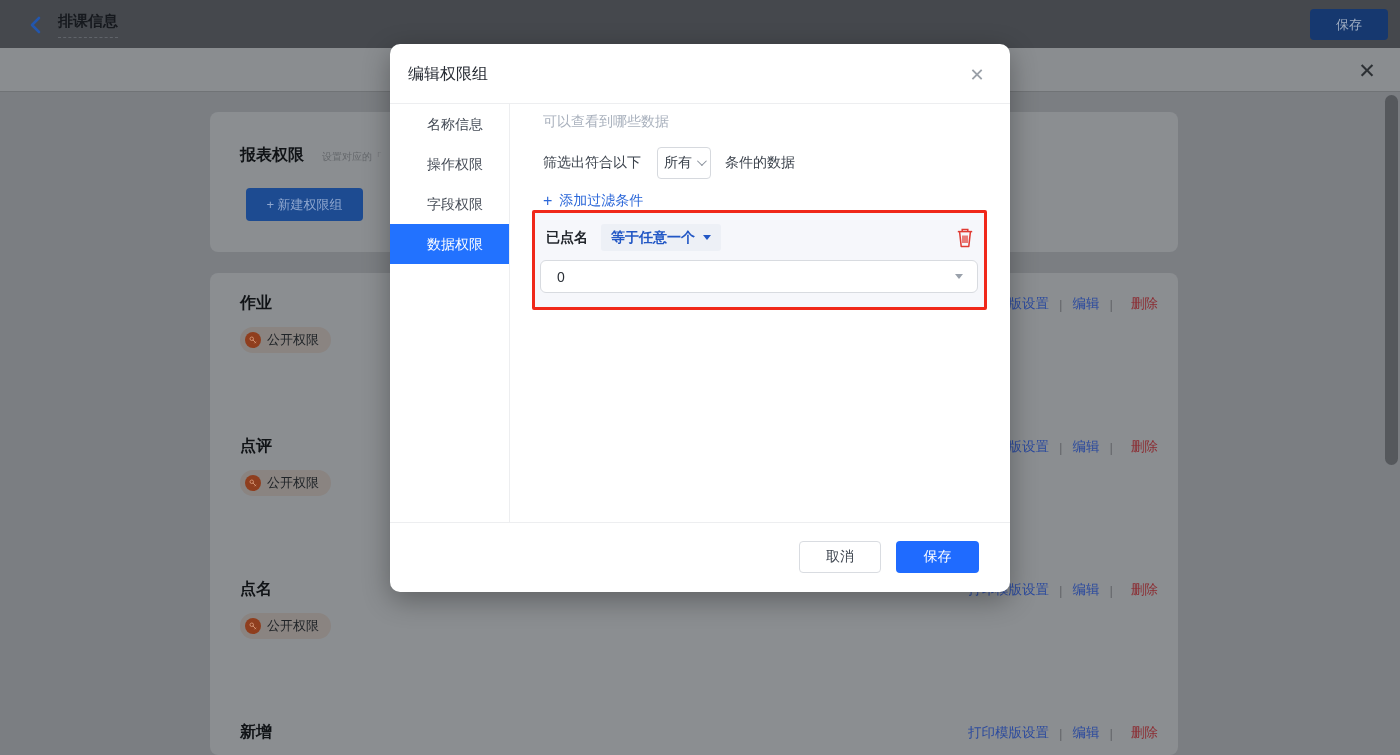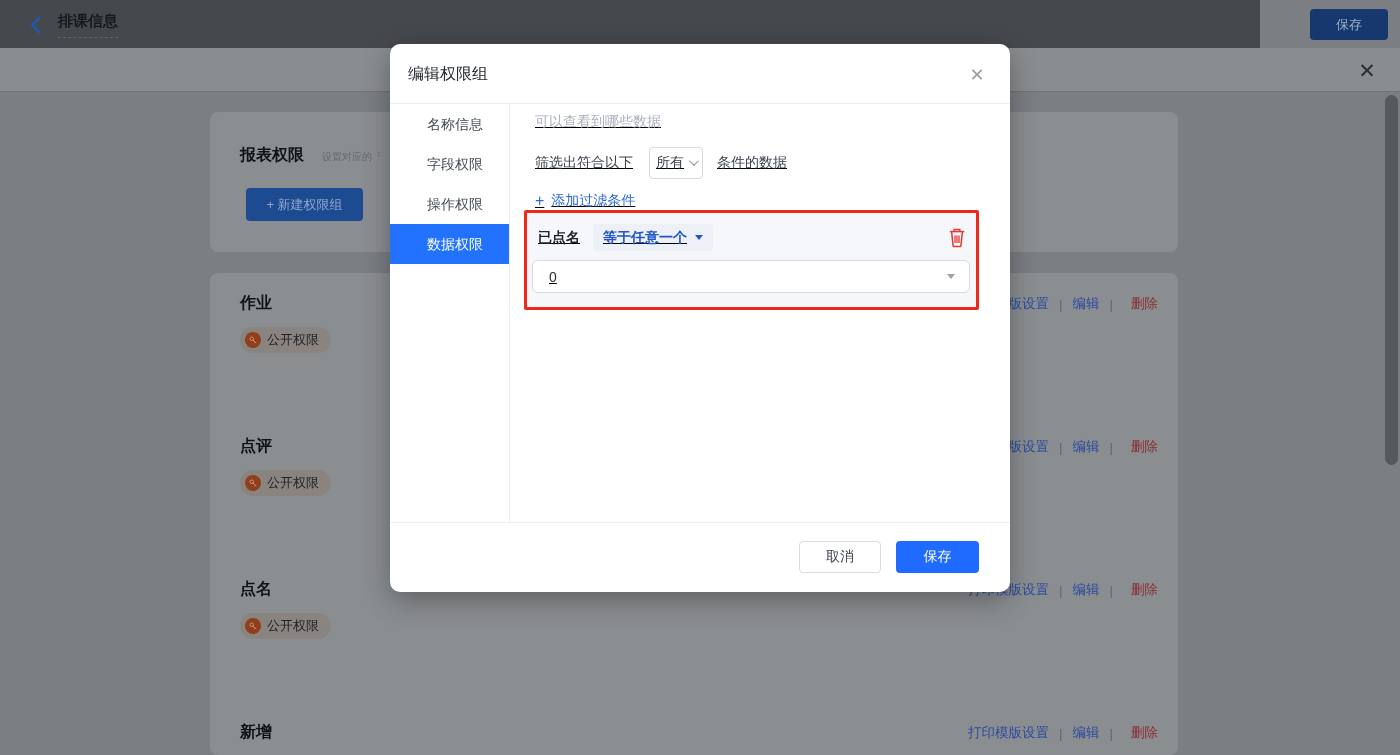--- a/index.html
+++ b/index.html
@@ -1,20 +1,20 @@
 <!DOCTYPE html>
 <html><head>
 <meta charset="utf-8">
 <style>
   * { margin:0; padding:0; box-sizing:border-box; }
   html,body { width:1400px; height:755px; overflow:hidden; }
   body { font-family:"Liberation Sans", sans-serif; background:#7b7e82; position:relative; }
 
   
-  .app-header { position:absolute; left:0; top:0; width:1260px; height:48px; background:#45484d; }
+  .app-header { position:absolute; left:0; top:0; width:1400px; height:48px; background:#45484d; }
   .back-btn { position:absolute; left:26px; top:14px; width:22px; height:22px; cursor:pointer; }
   .hdr-title { position:absolute; left:58px; top:12px; font-size:15px; font-weight:700; color:#16191e; padding-bottom:6px; border-bottom:1px dashed #60646a; }
   .hdr-save { position:absolute; left:1310px; top:9px; width:78px; height:31px; background:#16386f; border-radius:4px; color:#9fadc2; font-size:13px; display:flex; align-items:center; justify-content:center; }
 
   
   .sub-bar { position:absolute; left:0; top:48px; width:1400px; height:44px; background:#8a8d90; border-bottom:1px solid #707376; }
   .page-close { position:absolute; left:1353px; top:57px; width:28px; height:28px; font-size:21px; color:#2c3034; display:flex; align-items:center; justify-content:center; }
 
   
   .card { position:absolute; background:#8b8e91; border-radius:8px; }
@@ -37,21 +37,21 @@
 
   
   .modal { position:absolute; left:390px; top:44px; width:620px; height:548px; background:#ffffff; border-radius:10px; box-shadow:0 8px 28px rgba(0,0,0,0.32); }
   .modal-header { position:relative; height:60px; border-bottom:1px solid #edeef0; }
   .modal-title { position:absolute; left:18px; top:0; line-height:60px; font-size:16px; font-weight:500; color:#262b33; }
   .modal-close { position:absolute; right:20px; top:18px; width:26px; height:26px; font-size:18px; color:#9aa0a8; display:flex; align-items:center; justify-content:center; }
   .modal-body { position:relative; height:419px; border-bottom:1px solid #edeef0; }
   .tab-col { position:absolute; left:0; top:0; bottom:0; width:120px; border-right:1px solid #edeef0; }
   .tab { height:40px; line-height:40px; text-align:right; padding-right:26px; font-size:14px; color:#434a55; cursor:pointer; white-space:nowrap; }
   .tab.active { background:#2272ff; color:#ffffff; }
-  .content { position:absolute; left:121px; top:0; right:0; bottom:0; padding-left:24px;text-decoration:underline; }
+  .content { position:absolute; left:121px; top:0; right:0; bottom:0; padding-left:32px; }
   .hint { margin-top:9px; font-size:14px; color:#a9b1bd; }
   .filter-row { margin-top:15px; height:33px; display:flex; align-items:center; font-size:14px; color:#3b424c; }
   .scope-box { margin-left:16px; margin-right:14px; width:54px; height:32px; border:1px solid #d6d9de; border-radius:4px; background:#fff; display:flex; align-items:center; justify-content:center; gap:5px; }
   .chev { width:7px; height:7px; border-right:1.5px solid #8a919c; border-bottom:1.5px solid #8a919c; transform:rotate(45deg) translateY(-2px); }
   .add-link { margin-top:13px; display:flex; align-items:center; gap:7px; color:#2b67d9; font-size:14px; cursor:pointer; width:fit-content; }
   .plus { font-size:16px; line-height:14px; }
   .cond-box { margin-left:-11px; width:455px; border:3px solid #f0281a; background:#f6f7fb; border-radius:2px; }
   .cond-row { display:flex; align-items:center; padding:11px 10px 0 11px; }
   .cond-field { font-size:14px; font-weight:700; color:#22262c; }
   .op-chip { margin-left:13px; height:27px; background:#edf0f6; border-radius:3px; display:flex; align-items:center; gap:8px; padding:0 10px; cursor:pointer; }
@@ -167,22 +167,22 @@
 
 <div class="modal">
   <div class="modal-header">
     <div class="modal-title">编辑权限组</div>
     <div class="modal-close">✕</div>
   </div>
 
   <div class="modal-body">
     <div class="tab-col">
       <div class="tab">名称信息</div>
+      <div class="tab">操作权限</div>
       <div class="tab">字段权限</div>
-      <div class="tab">操作权限</div>
       <div class="tab active">数据权限</div>
     </div>
 
     <div class="content">
       <div class="hint">可以查看到哪些数据</div>
 
       <div class="filter-row">
         <span>筛选出符合以下</span>
         <span class="scope-box">
           <span>所有</span>

